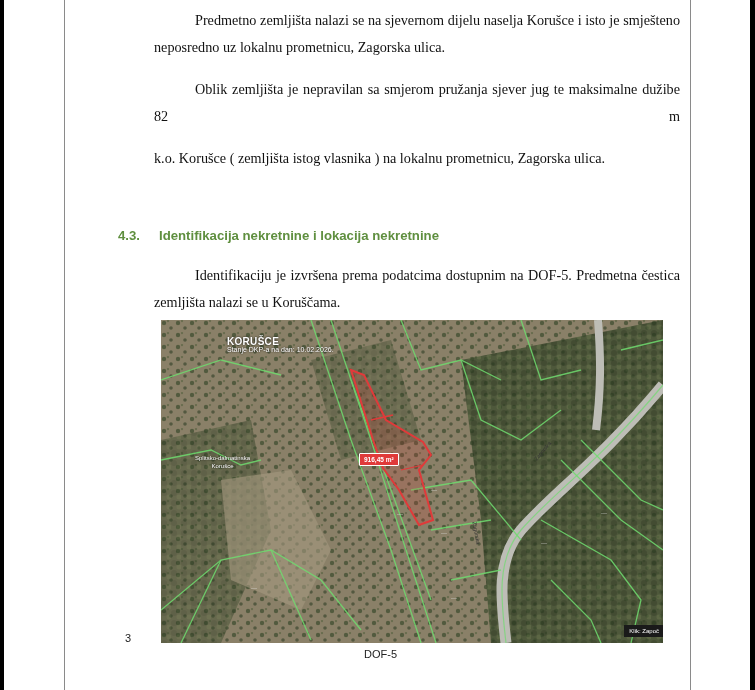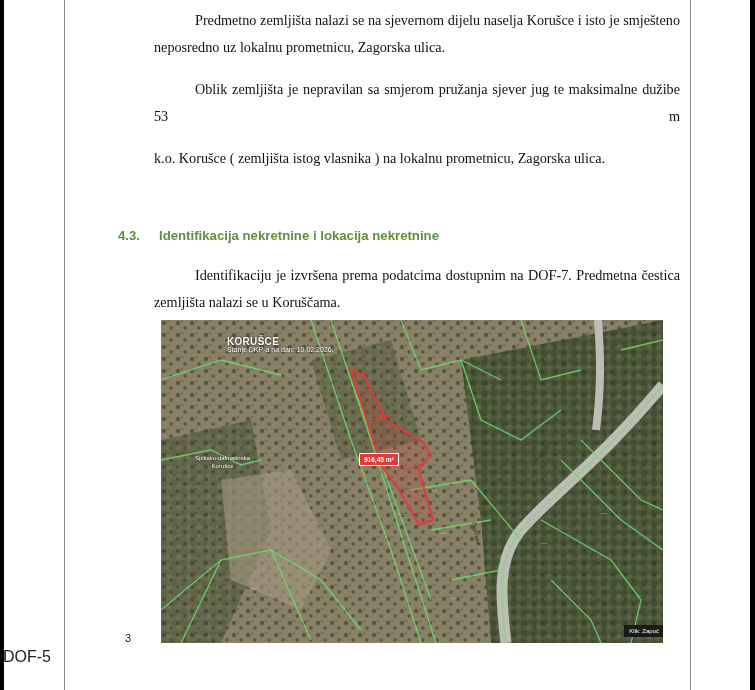--- a/index.html
+++ b/index.html
@@ -28,50 +28,50 @@
     position: absolute; left: 118px; top: 228px;
     font-family: "Liberation Sans", "DejaVu Sans", sans-serif;
     font-weight: bold; font-size: 13.2px; color: #5f8f3f;
   }
   .heading .num { display: inline-block; width: 41px; }
 
   .map { position: absolute; left: 133px; top: 320px; width: 502px; height: 323px; overflow: hidden; padding-left: 28px; }
   .map svg { display: block; }
 
   .page-number { position: absolute; left: 125px; top: 632px; font-family: "Liberation Sans", sans-serif; font-size: 11px; color: #222; }
-  .caption { position: absolute; left: 0; top: 648px; width: 755px; font-family: "Liberation Sans", "DejaVu Sans", sans-serif; font-size: 16px; color: #222; }
+  .caption { position: absolute; left: 0; top: 648px; width: 755px; text-align: center; font-family: "Liberation Sans", "DejaVu Sans", sans-serif; font-size: 11px; color: #222; }
   .caption span { position: relative; left: 3px; }
 </style>
 </head>
 <body>
 
 <div class="edge-left"></div>
 <div class="edge-right"></div>
 <div class="page-line-left"></div>
 <div class="page-line-right"></div>
 
 <div class="para" id="p1">
   <span class="just"><span class="indent"></span><span>Predmetno zemljišta nalazi se na sjevernom dijelu naselja Korušce i isto je smješteno</span></span>
   <span class="line">neposredno uz lokalnu prometnicu, Zagorska ulica.</span>
 </div>
 
 <div class="para" id="p2">
-  <span class="just"><span class="indent"></span><span>Oblik zemljišta je nepravilan sa smjerom pružanja sjever jug te maksimalne dužibe 53 m</span></span>
+  <span class="just"><span class="indent"></span><span>Oblik zemljišta je nepravilan sa smjerom pružanja sjever jug te maksimalne dužibe 82 m</span></span>
 </div>
 
 <div class="para" id="p3">
   <span class="line">k.o. Korušce ( zemljišta istog vlasnika ) na lokalnu prometnicu, Zagorska ulica.</span>
 </div>
 
 <div class="heading">
   <span class="num">4.3.</span><span>Identifikacija nekretnine i lokacija nekretnine</span>
 </div>
 
 <div class="para" id="p4">
-  <span class="just"><span class="indent"></span><span>Identifikaciju je izvršena prema podatcima dostupnim na DOF-7. Predmetna čestica</span></span>
+  <span class="just"><span class="indent"></span><span>Identifikaciju je izvršena prema podatcima dostupnim na DOF-5. Predmetna čestica</span></span>
   <span class="line">zemljišta nalazi se u Koruščama.</span>
 </div>
 
 <div class="map">
   <svg width="502" height="323" viewBox="0 0 502 323" xmlns="http://www.w3.org/2000/svg">
     <defs>
       <pattern id="trees" width="14" height="12" patternUnits="userSpaceOnUse">
         <circle cx="3" cy="3" r="2.2" fill="#3b4a2c" opacity="0.7"></circle>
         <circle cx="10" cy="8" r="1.8" fill="#2f3d24" opacity="0.6"></circle>
         <circle cx="7" cy="1" r="1.2" fill="#4a5a36" opacity="0.5"></circle>

